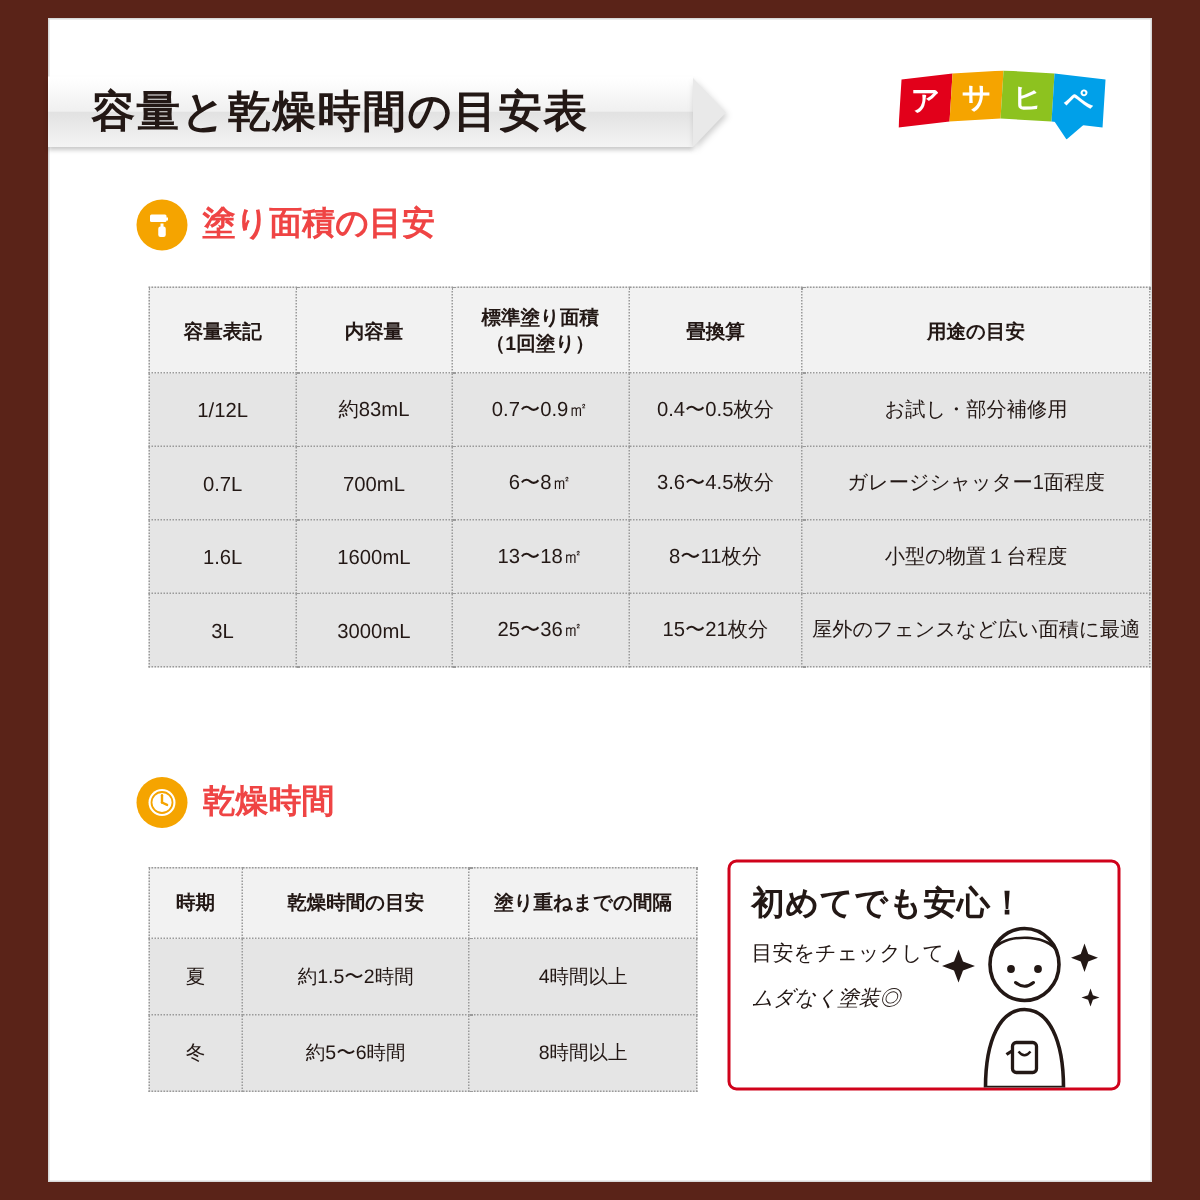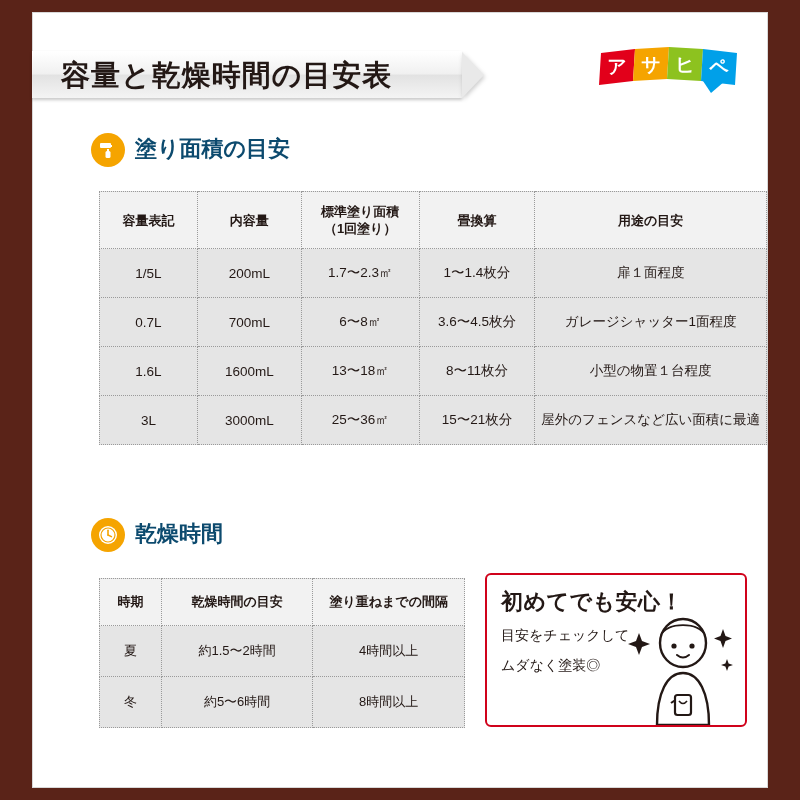--- a/index.html
+++ b/index.html
@@ -87,21 +87,21 @@
     background: #f5a400;
     display: flex;
     align-items: center;
     justify-content: center;
     flex: 0 0 auto;
   }
   .sec-title {
     position: relative;
     font-size: 22px;
     font-weight: bold;
-    color: #0c4a6e;
+    color: #ef4444;
     padding-bottom: 2px;
   }
   .sec-title::after {
     content: "";
     position: absolute;
     left: 0;
     right: -4px;
     bottom: -3px;
     height: 8px;
     background: #ffe08a;
@@ -190,20 +190,21 @@
     font-size: 14px;
     color: #231815;
     font-family: Liberation Serif, serif;
   }
   .callout-line2 {
     position: absolute;
     left: 14px;
     top: 82px;
     font-size: 14px;
     color: #231815;
+    font-style: italic;
   }
   .callout-illu {
     position: absolute;
     right: 6px;
     bottom: 0;
     width: 112px;
     height: 118px;
   }
   .sr { position: absolute; width: 1px; height: 1px; overflow: hidden; clip: rect(0 0 0 0); }
 </style>
@@ -261,25 +262,25 @@
         <th>
           <div>標準塗り面積</div>
           <div>（1回塗り）</div>
         </th>
         <th>畳換算</th>
         <th>用途の目安</th>
       </tr>
     </thead>
     <tbody>
       <tr>
-        <td>1/5L</td>
-        <td>200mL</td>
-        <td>1.7〜2.3㎡</td>
-        <td>1〜1.4枚分</td>
-        <td>扉１面程度</td>
+        <td>1/12L</td>
+        <td>約83mL</td>
+        <td>0.7〜0.9㎡</td>
+        <td>0.4〜0.5枚分</td>
+        <td>お試し・部分補修用</td>
       </tr>
       <tr>
         <td>0.7L</td>
         <td>700mL</td>
         <td>6〜8㎡</td>
         <td>3.6〜4.5枚分</td>
         <td>ガレージシャッター1面程度</td>
       </tr>
       <tr>
         <td>1.6L</td>

